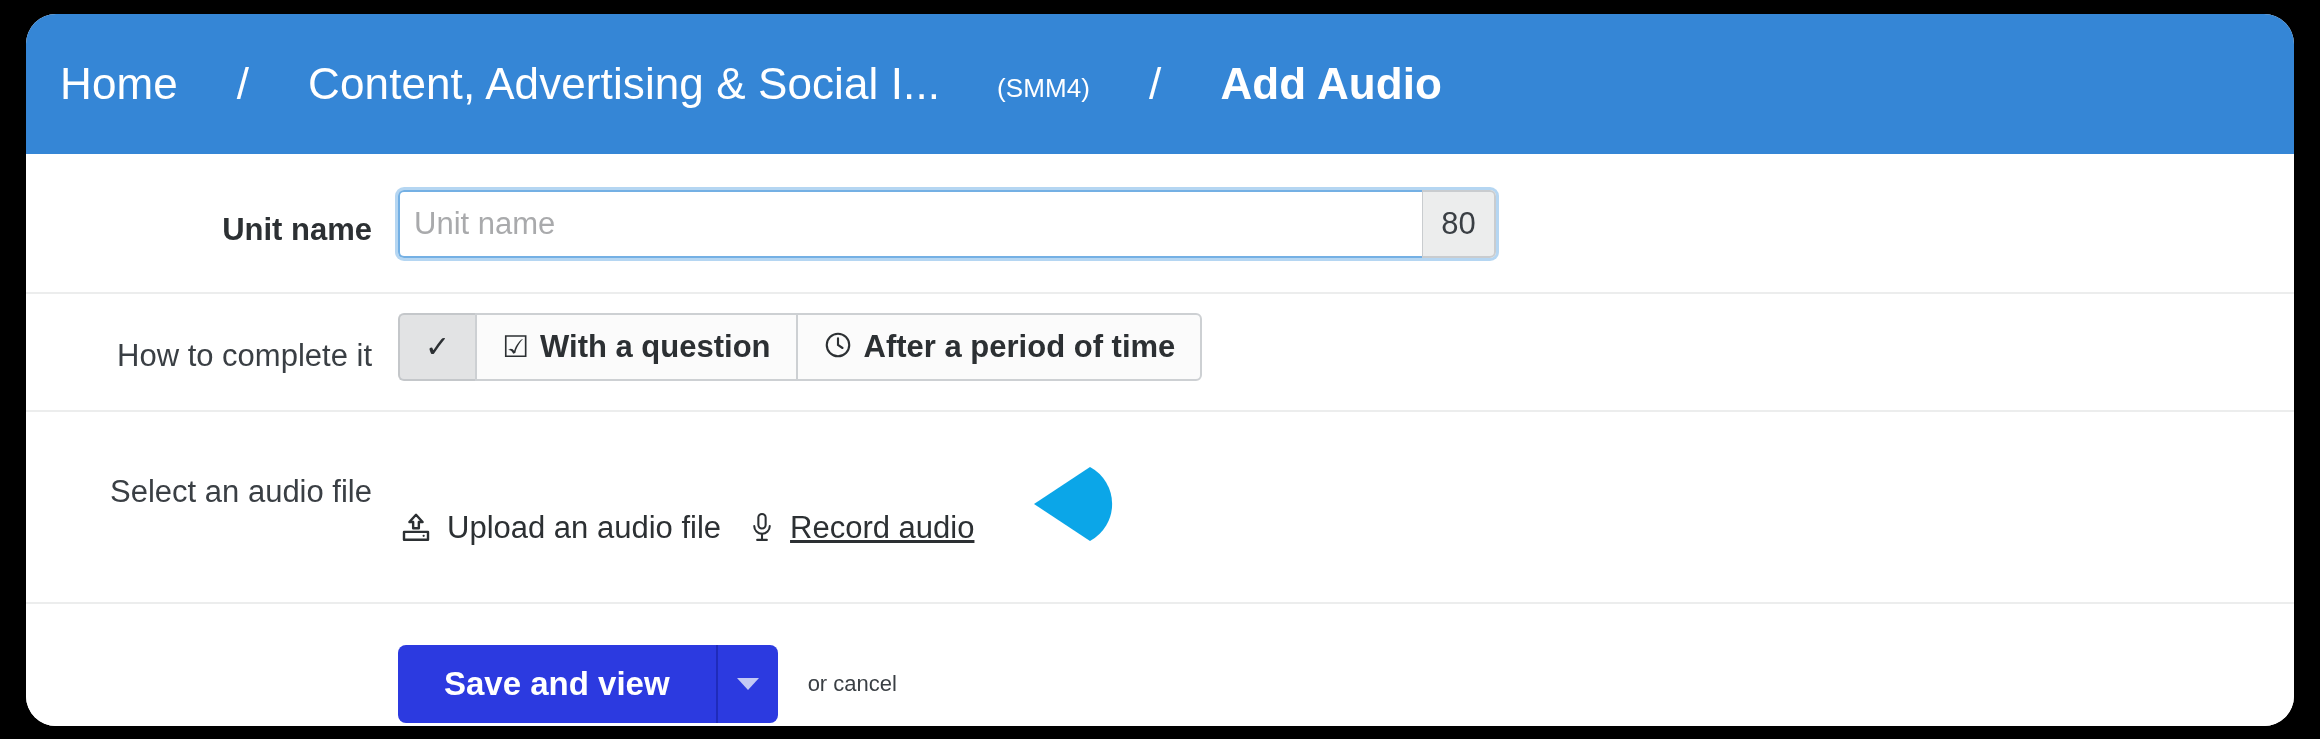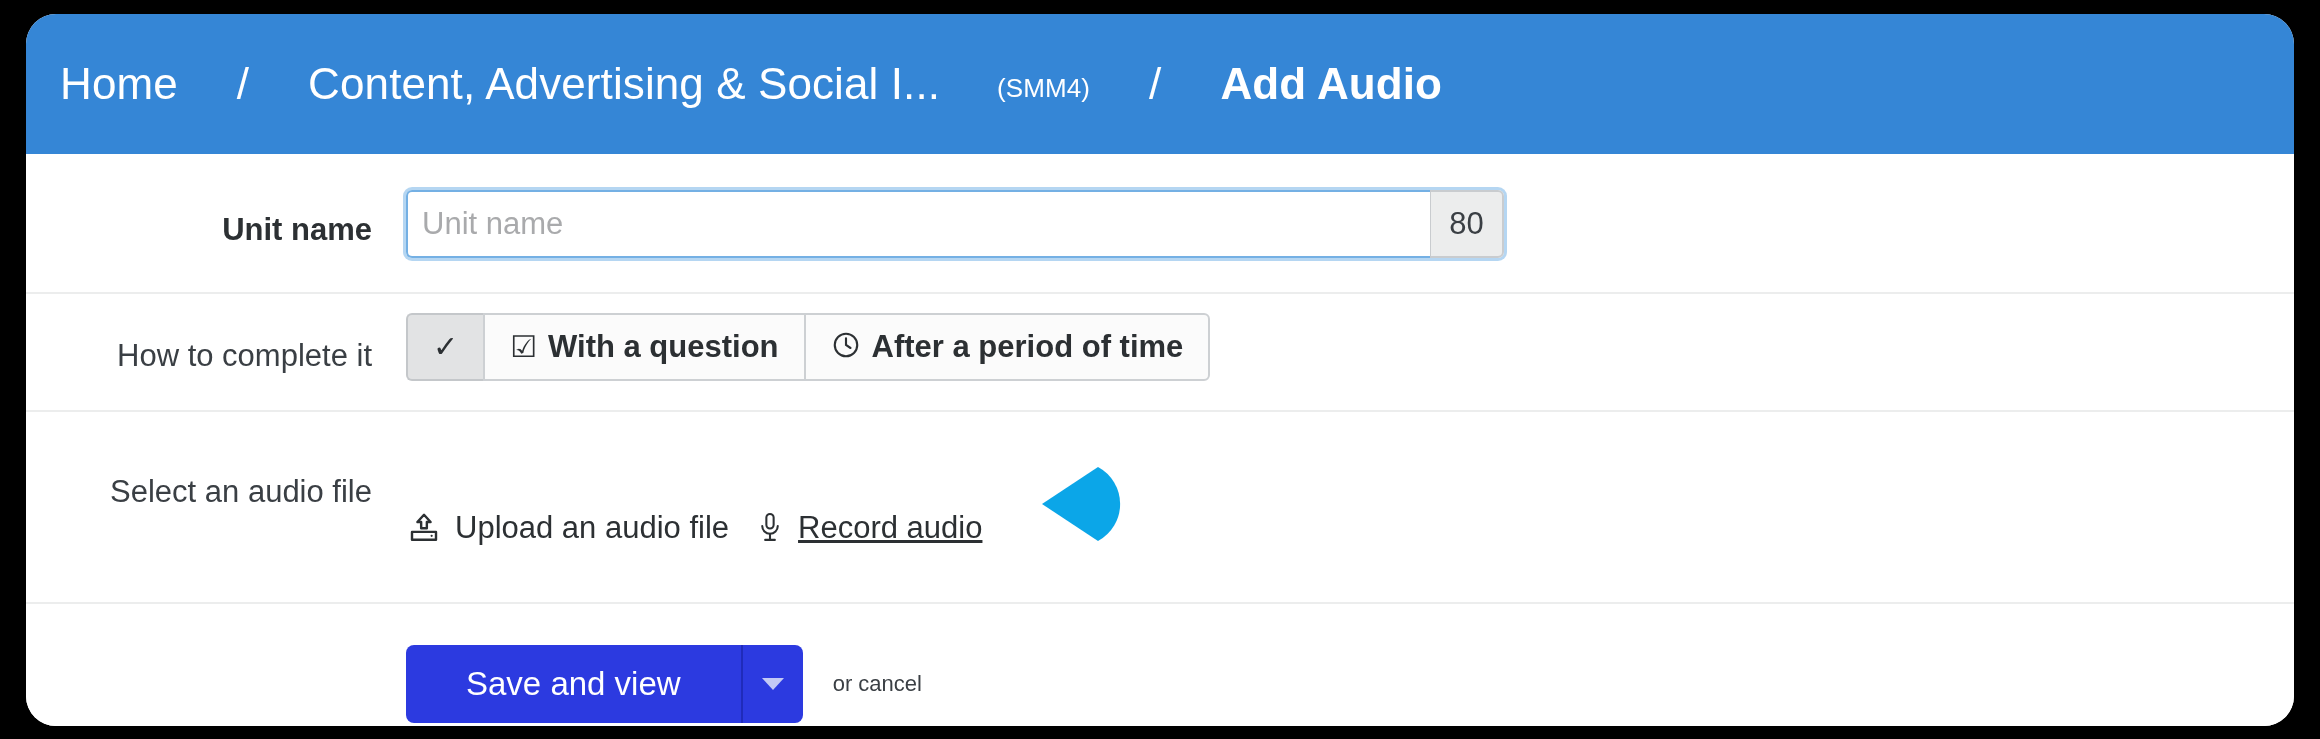--- a/index.html
+++ b/index.html
@@ -52,21 +52,20 @@
   .crumb-current { font-weight: 700; }
 
   
   .body { background: #ffffff; }
 
   .row {
     display: flex;
     align-items: flex-start;
     border-bottom: 2px solid #eceded;
     padding: 0;
-    gap: 8px;
   }
   .row:last-child { border-bottom: none; }
 
   .row-label {
     width: 372px;
     flex: 0 0 372px;
     text-align: right;
     padding-right: 26px;
     color: #3a3f44;
     font-size: 31px;
@@ -201,28 +200,28 @@
   .row-actions .row-spacer { width: 372px; flex: 0 0 372px; }
   .row-actions .row-field {
     display: flex;
     align-items: center;
     padding-top: 0;
   }
 
   .split-btn { display: flex; }
   .btn-primary {
     height: 78px;
-    padding: 0 60px;
+    padding: 0 46px;
     background: #2c3ae0;
     border: none;
     border-radius: 8px 0 0 8px;
     color: #ffffff;
     font-family: "Liberation Sans", sans-serif;
     font-size: 33px;
-    font-weight: 400;
+    font-weight: 700;
     cursor: pointer;
     white-space: nowrap;
   }
   .btn-caret {
     height: 78px;
     width: 62px;
     background: #2c3ae0;
     border: none;
     border-left: 2px solid #1f2bbb;
     border-radius: 0 8px 8px 0;

